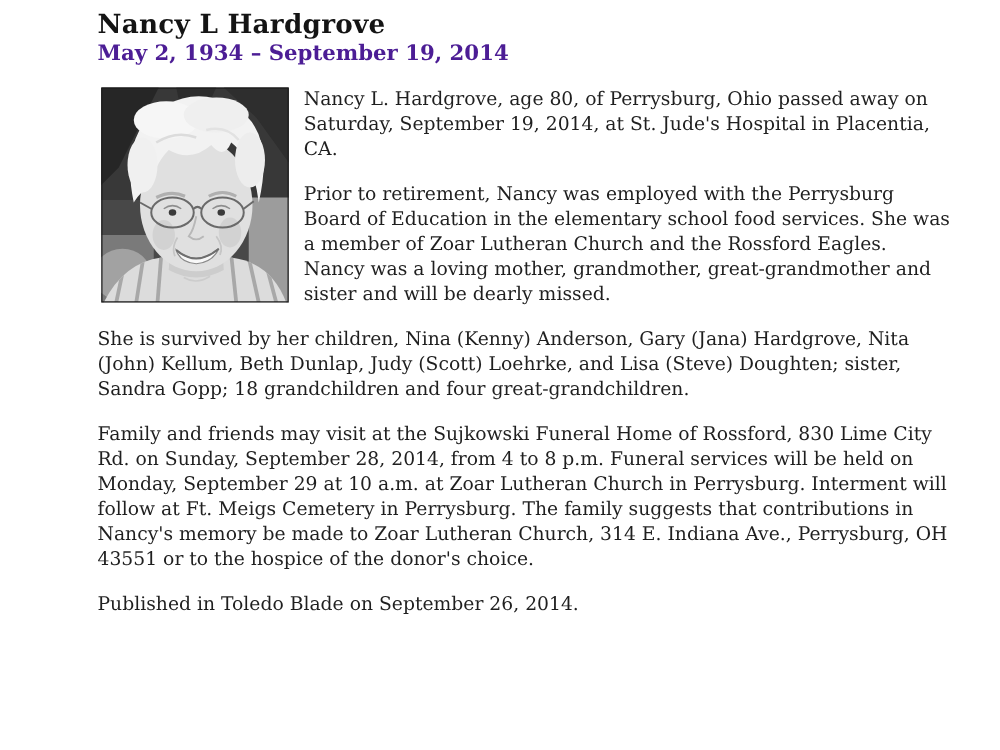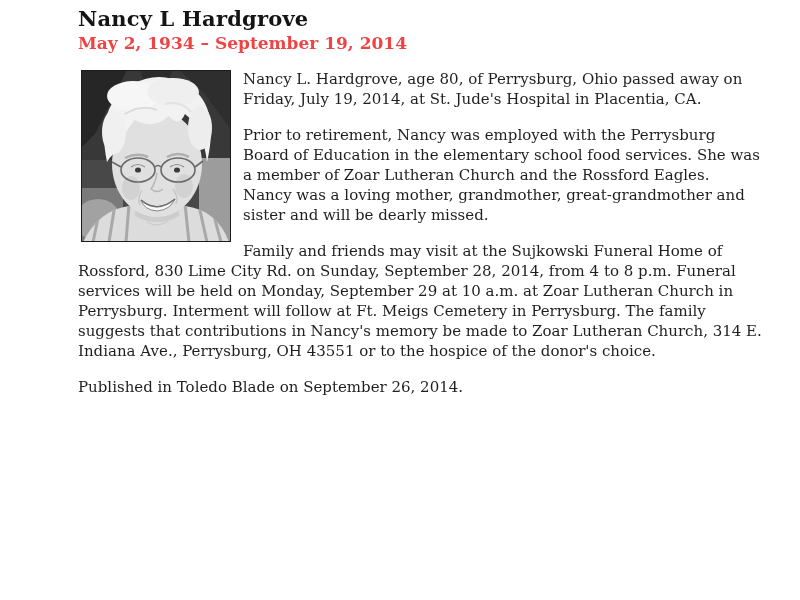--- a/index.html
+++ b/index.html
@@ -20,21 +20,21 @@
     line-height: 26px;
     font-weight: bold;
     margin: 0;
     color: #141414;
     letter-spacing: 0.2px;
   }
   .obit-dates {
     font-size: 17px;
     line-height: 22px;
     font-weight: bold;
-    color: #ef4444;
+    color: #4c1d95;
   }
   .obit-body {
     padding-top: 15px;
     font-size: 15px;
     line-height: 20px;
   }
   .obit-body p { margin: 0 0 16px 0; }
   .photo-frame {
     float: left;
     width: 150px; height: 172px;
@@ -118,19 +118,20 @@
 
         <path d="M60,130 Q76,144 94,129 Q89,140 76,141 Q63,140 60,130 Z" fill="#f8f8f8" stroke="#8a8a8a" stroke-width="1"></path>
         <path d="M60,130 Q76,144 94,129" stroke="#6f6f6f" stroke-width="1.6" fill="none"></path>
 
         <path d="M66,152 Q76,158 87,151" stroke="#cccccc" stroke-width="1.3" fill="none"></path>
 
         <rect x="0.5" y="0.5" width="149" height="171" fill="none" stroke="#1c1c1c" stroke-width="1"></rect>
       </svg>
     </div>
 
-    <p>Nancy L. Hardgrove, age 80, of Perrysburg, Ohio passed away on Friday, July 19, 2014, at St. Jude's Hospital in Placentia, CA.</p>
+    <p>Nancy L. Hardgrove, age 80, of Perrysburg, Ohio passed away on Saturday, September 19, 2014, at St. Jude's Hospital in Placentia, CA.</p>
     <p>Prior to retirement, Nancy was employed with the Perrysburg Board of Education in the elementary school food services. She was a member of Zoar Lutheran Church and the Rossford Eagles. Nancy was a loving mother, grandmother, great-grandmother and sister and will be dearly missed.</p>
+    <p>She is survived by her children, Nina (Kenny) Anderson, Gary (Jana) Hardgrove, Nita (John) Kellum, Beth Dunlap, Judy (Scott) Loehrke, and Lisa (Steve) Doughten; sister, Sandra Gopp; 18 grandchildren and four great-grandchildren.</p>
     <p>Family and friends may visit at the Sujkowski Funeral Home of Rossford, 830 Lime City Rd. on Sunday, September 28, 2014, from 4 to 8 p.m. Funeral services will be held on Monday, September 29 at 10 a.m. at Zoar Lutheran Church in Perrysburg. Interment will follow at Ft. Meigs Cemetery in Perrysburg. The family suggests that contributions in Nancy's memory be made to Zoar Lutheran Church, 314 E. Indiana Ave., Perrysburg, OH 43551 or to the hospice of the donor's choice.</p>
     <p>Published in Toledo Blade on September 26, 2014.</p>
 
   </div>
 </div>
 
 </body></html>

